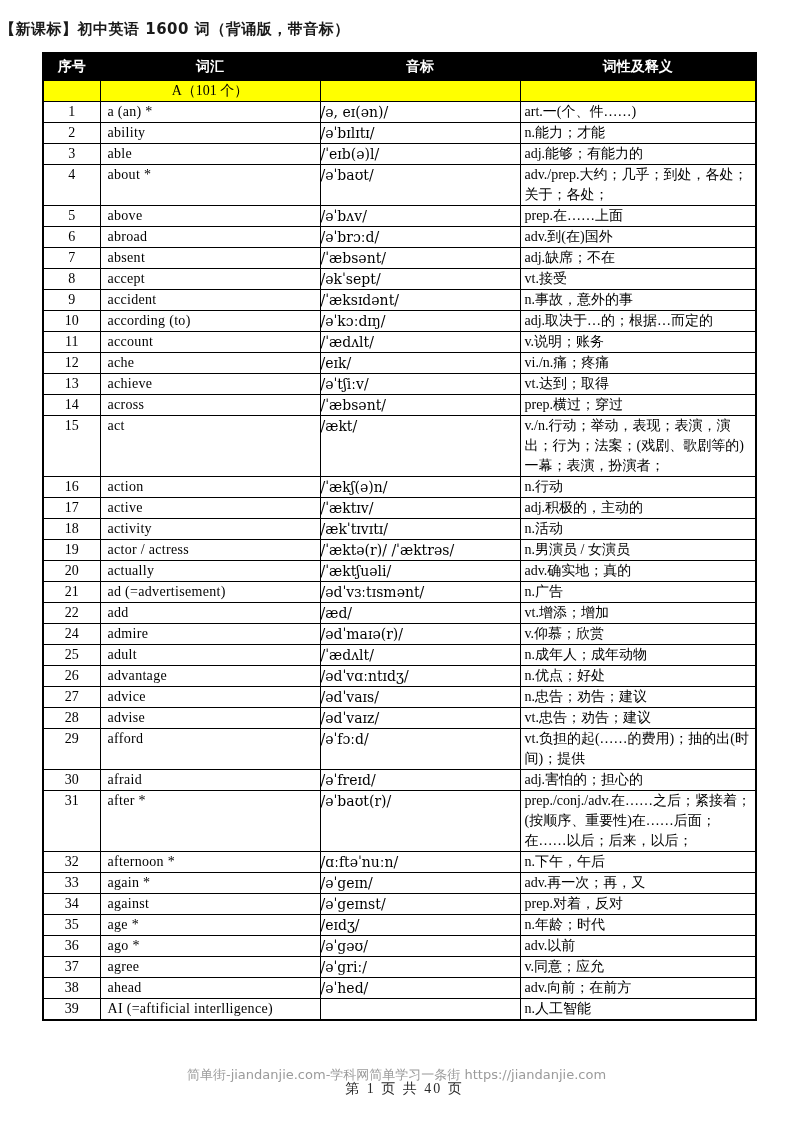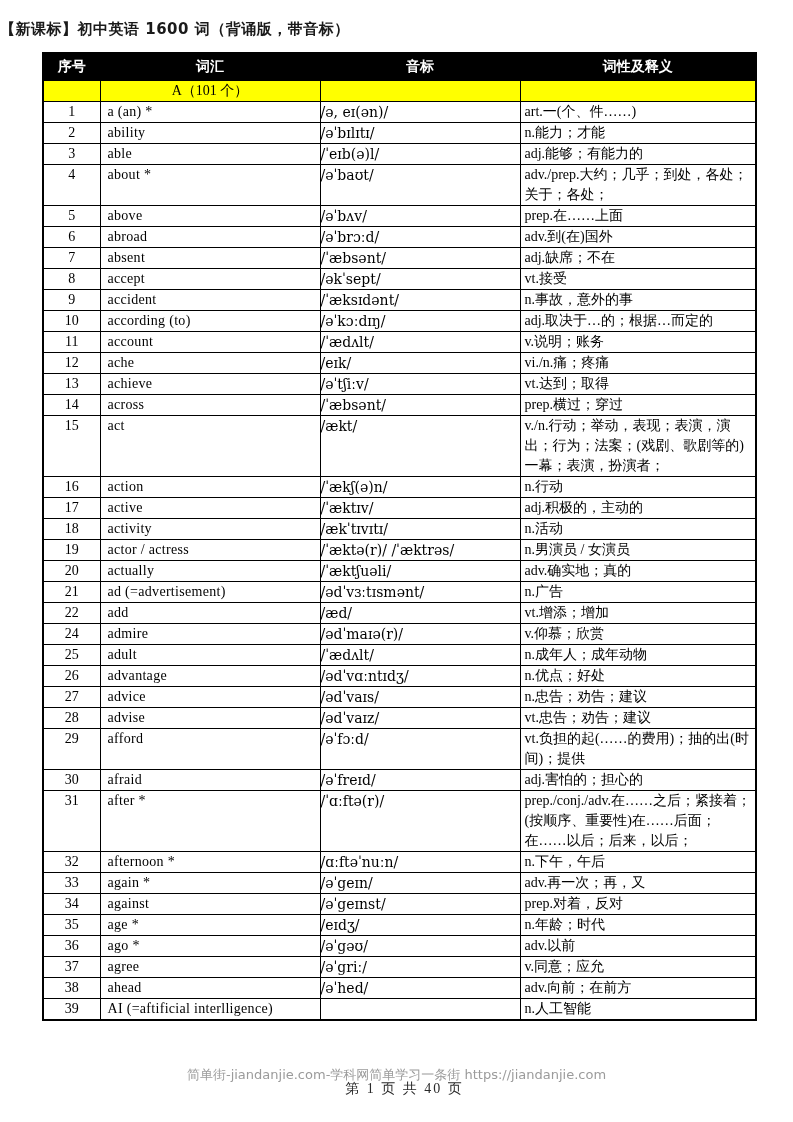--- a/index.html
+++ b/index.html
@@ -280,21 +280,21 @@
         </tr>
         <tr>
           <td class="c-no">30</td>
           <td class="c-word">afraid</td>
           <td class="c-ipa">/əˈfreɪd/</td>
           <td class="c-def">adj.害怕的；担心的</td>
         </tr>
         <tr>
           <td class="c-no">31</td>
           <td class="c-word">after *</td>
-          <td class="c-ipa">/ˈɑːftə(r)/</td>
+          <td class="c-ipa">/əˈbaʊt(r)/</td>
           <td class="c-def">prep./conj./adv.在……之后；紧接着；(按顺序、重要性)在……后面；在……以后；后来，以后；</td>
         </tr>
         <tr>
           <td class="c-no">32</td>
           <td class="c-word">afternoon *</td>
           <td class="c-ipa">/ɑːftəˈnuːn/</td>
           <td class="c-def">n.下午，午后</td>
         </tr>
         <tr>
           <td class="c-no">33</td>

